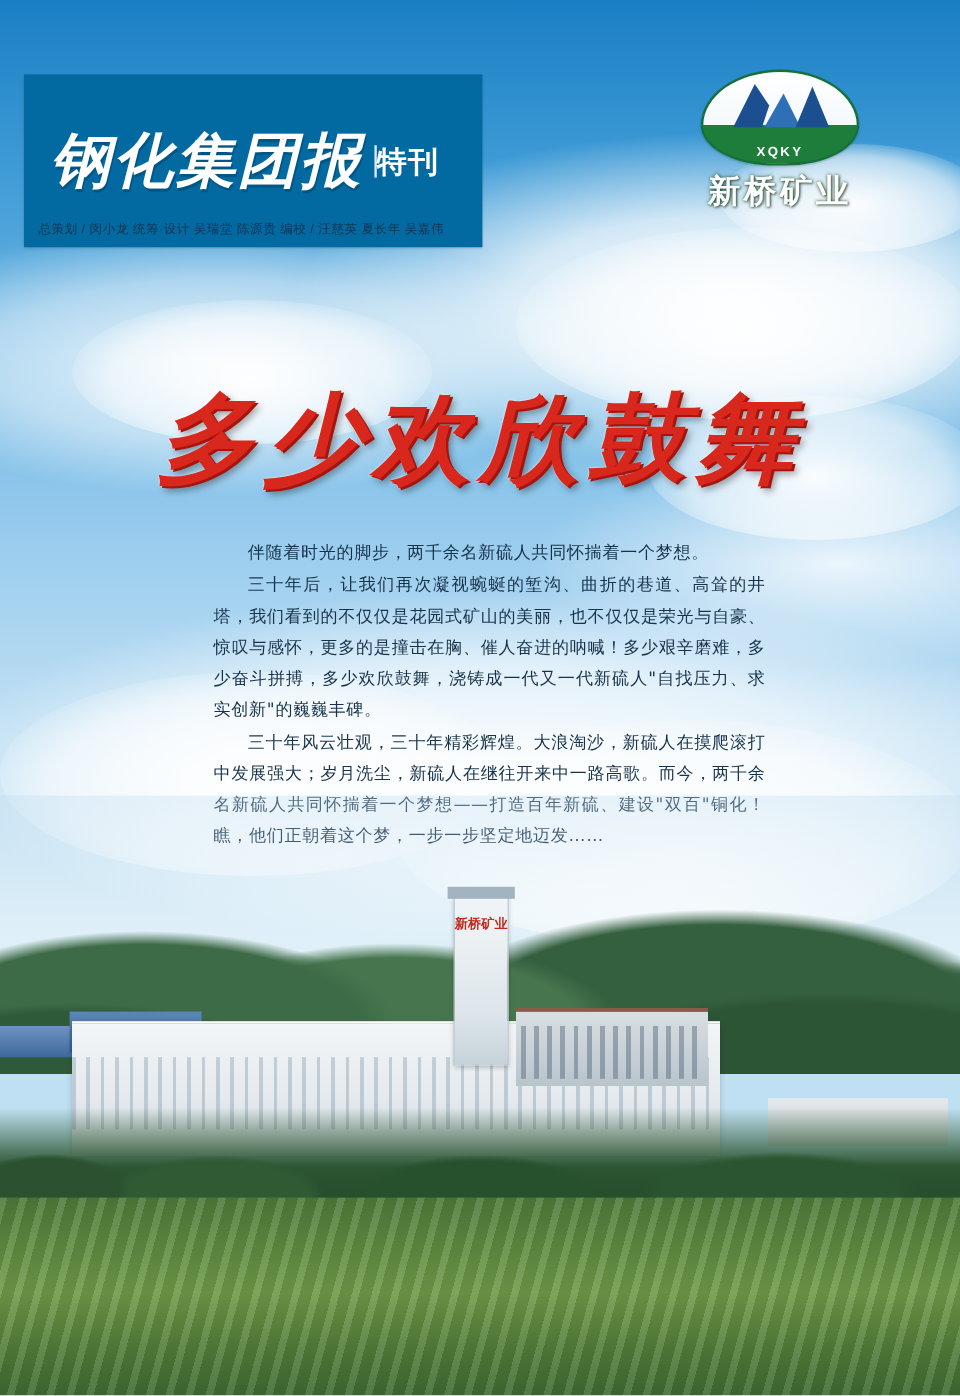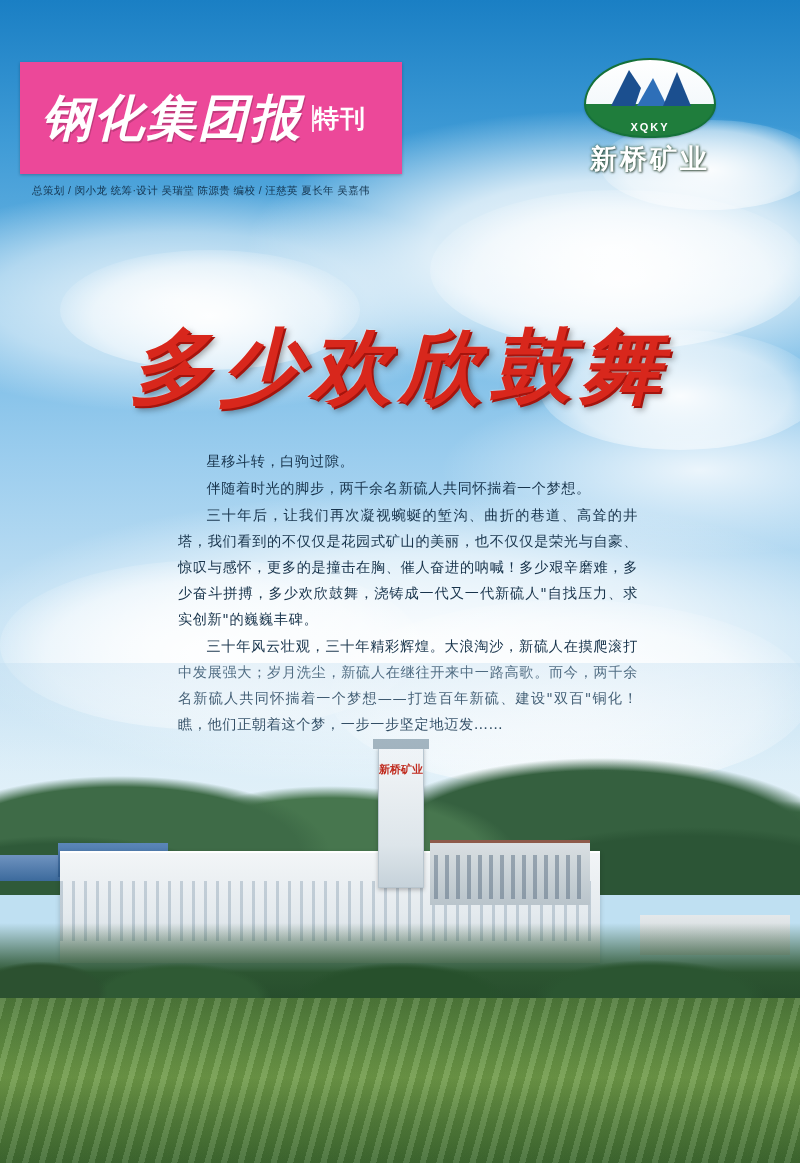--- a/index.html
+++ b/index.html
@@ -41,22 +41,22 @@
   .c2 { left: 60px;  top: 250px; width: 300px; height: 120px; }
   .c3 { left: 540px; top: 330px; width: 280px; height: 120px; }
   .c4 { left: 0px;   top: 560px; width: 420px; height: 170px; }
   .c5 { left: 330px; top: 600px; width: 480px; height: 190px; }
   .c6 { left: 600px; top: 120px; width: 220px; height: 90px;  }
 
   
   .masthead {
     position: absolute;
     left: 20px; top: 62px;
-    width: 382px; height: 112px;
-    background: #ec4899;
+    width: 382px; height: 144px;
+    background: #0369a1;
     box-shadow: 0 1px 3px rgba(0,0,0,0.25);
     display: flex;
     align-items: center;
   }
   .masthead-title {
     color: #ffffff;
     font-family: "DejaVu Serif", serif;
     font-weight: bold;
     font-size: 50px;
     letter-spacing: 2px;
@@ -318,21 +318,20 @@
         <polygon points="56,40 70,6 84,40" fill="#1b4f8f"></polygon>
       </svg>
       <div class="logo-xqky">XQKY</div>
     </div>
     <div class="logo-name">新桥矿业</div>
   </div>
 
   <div class="headline">多少欢欣鼓舞</div>
 
   <div class="article">
-    <p>星移斗转，白驹过隙。</p>
     <p>伴随着时光的脚步，两千余名新硫人共同怀揣着一个梦想。</p>
     <p>三十年后，让我们再次凝视蜿蜒的堑沟、曲折的巷道、高耸的井塔，我们看到的不仅仅是花园式矿山的美丽，也不仅仅是荣光与自豪、惊叹与感怀，更多的是撞击在胸、催人奋进的呐喊！多少艰辛磨难，多少奋斗拼搏，多少欢欣鼓舞，浇铸成一代又一代新硫人"自找压力、求实创新"的巍巍丰碑。</p>
     <p>三十年风云壮观，三十年精彩辉煌。大浪淘沙，新硫人在摸爬滚打中发展强大；岁月洗尘，新硫人在继往开来中一路高歌。而今，两千余名新硫人共同怀揣着一个梦想——打造百年新硫、建设"双百"铜化！瞧，他们正朝着这个梦，一步一步坚定地迈发……</p>
   </div>
 
   <div class="hills-back"></div>
   <div class="hills-front"></div>
   <div class="plant-block pb2"></div>
   <div class="plant-block pb1"></div>
   <div class="plant"></div>

